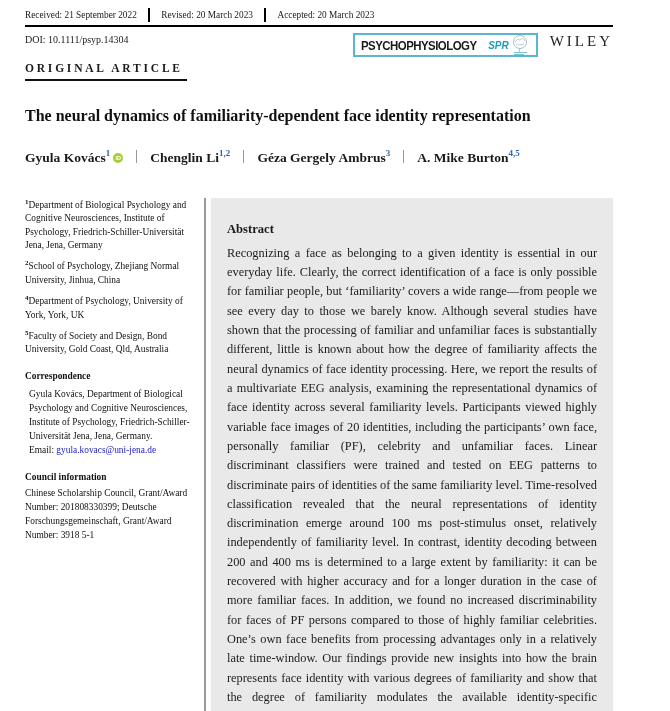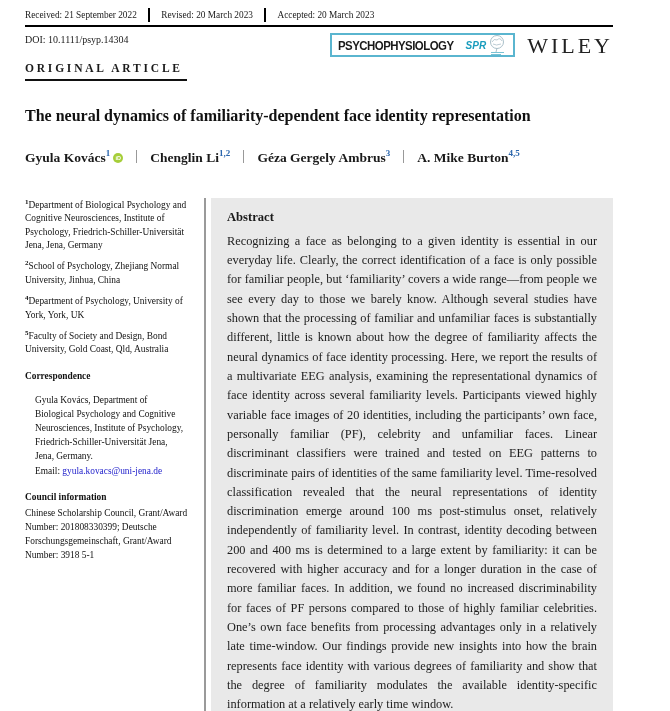--- a/index.html
+++ b/index.html
@@ -11,45 +11,45 @@
   .meta-item{font-size:9.3px;padding:2px 0;white-space:nowrap;}
   .meta-sep{width:2.5px;background:#000;margin:0 11px;}
   .doi-line{font-size:10px;margin-top:7px;}
 
   
   .logo-block{position:absolute;top:33px;right:25px;display:flex;align-items:flex-start;gap:12px;}
   .journal-box{display:flex;align-items:center;border:2px solid #5ab5cf;background:#fff;padding:3px 6px;height:24px;box-sizing:border-box;}
   .journal-name{font-family:"Liberation Sans",sans-serif;font-weight:bold;font-size:13px;letter-spacing:-0.6px;transform:scaleX(0.88);transform-origin:left center;white-space:nowrap;}
   .spr-wrap{display:flex;align-items:center;margin-left:-4px;}
   .spr-text{color:#1a9cbd;font-weight:bold;font-style:italic;font-size:10px;font-family:"Liberation Sans",sans-serif;margin-right:1px;}
-  .wiley{font-size:22px;letter-spacing:3px;color:#222;font-family:"Liberation Serif",serif;}
+  .wiley{font-size:15px;letter-spacing:3px;color:#222;font-family:"Liberation Serif",serif;}
 
   .article-type{display:inline-block;margin-top:17px;font-weight:bold;font-size:11.5px;letter-spacing:2.8px;border-bottom:2.5px solid #111;padding-bottom:5px;padding-right:4px;}
 
   .title{margin-top:24px;font-weight:bold;font-size:16px;line-height:1.33;width:605px;color:#111;}
 
   .authors{display:flex;align-items:flex-start;margin-top:22px;font-weight:bold;font-size:13.5px;}
   .author{white-space:nowrap;}
   .author sup{font-size:9px;color:#2b66ad;font-weight:bold;}
   .author-sep{width:1.2px;background:#999;height:13px;margin:2px 13px 0 13px;flex-shrink:0;}
   .orcid{display:inline-block;width:10px;height:10px;border-radius:50%;background:#a6ce39;color:#fff;font-family:"Liberation Sans",sans-serif;font-size:5.5px;font-weight:bold;text-align:center;line-height:10px;vertical-align:2px;margin-left:3px;}
 
   
   .columns{display:flex;margin-top:32px;align-items:stretch;}
   .left-col{width:172px;flex-shrink:0;font-size:9.4px;line-height:1.42;color:#111;}
   .aff{margin:0 0 7px 0;}
   .aff sup{font-weight:bold;font-size:7px;}
   .block-heading{font-weight:bold;margin:13px 0 2px 0;}
-  .corr-body{margin:10px;line-height:1.5;}
+  .corr-body{margin:4px;line-height:1.5;}
   .email-link{color:#2222cc;text-decoration:none;}
   .funding-body{margin:0;line-height:1.5;}
   .col-divider{width:2px;background:#9a9a9a;margin-left:7px;flex-shrink:0;}
 
   .abstract-box{flex:1;background:#e9e9e9;margin-left:5px;padding:12px 16px 14px 16px;box-sizing:border-box;}
-  .abstract-heading{font-weight:bold;font-size:12.6px;margin:0 0 7px 0;}
+  .abstract-heading{font-weight:bold;font-size:12.6px;margin:12px 0 7px 0;}
   .abstract-text{font-size:12.35px;line-height:1.565;text-align:justify;margin:0;color:#1c1c1c;}
 </style>
 </head>
 <body>
 
 <div class="page">
 
   
   <div class="meta-bar">
     <span class="meta-item">Received: 21 September 2022</span>

